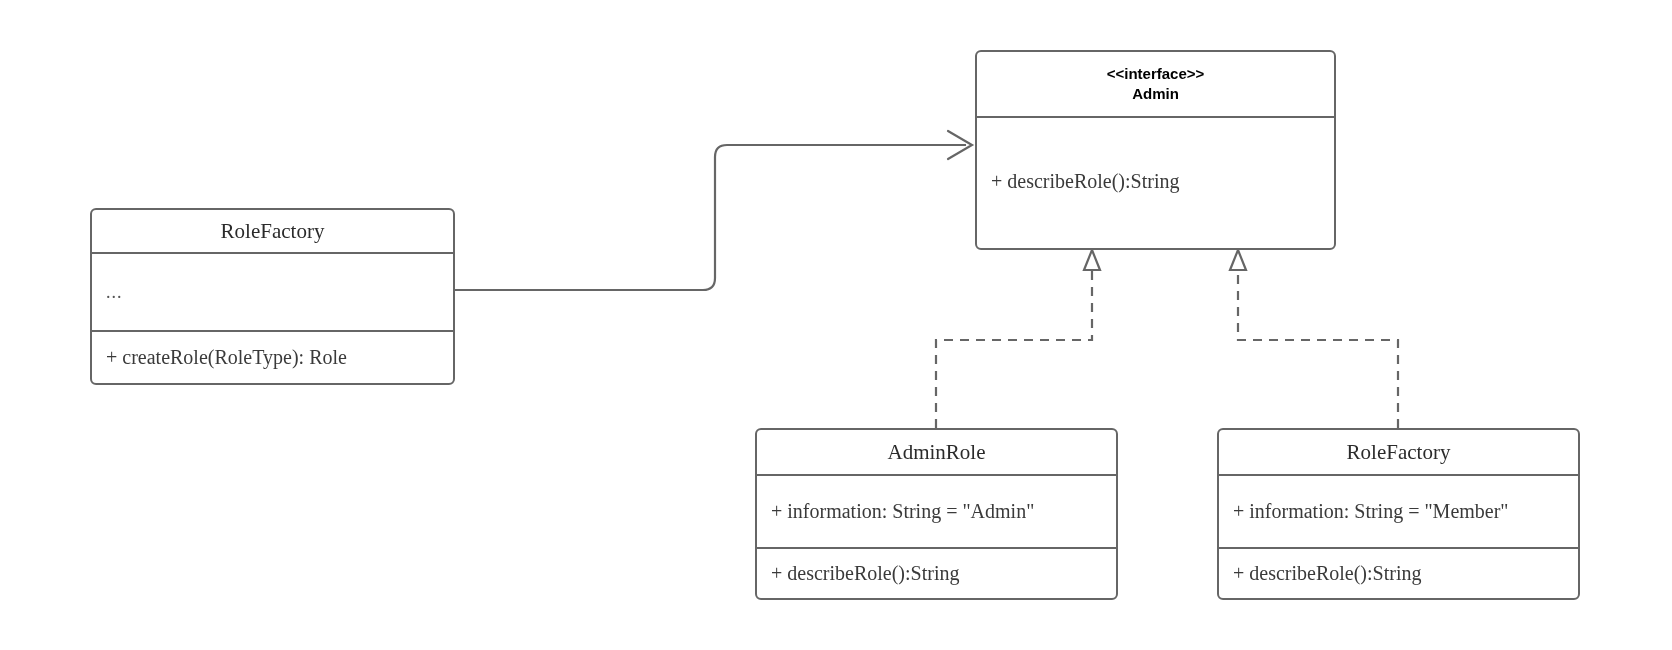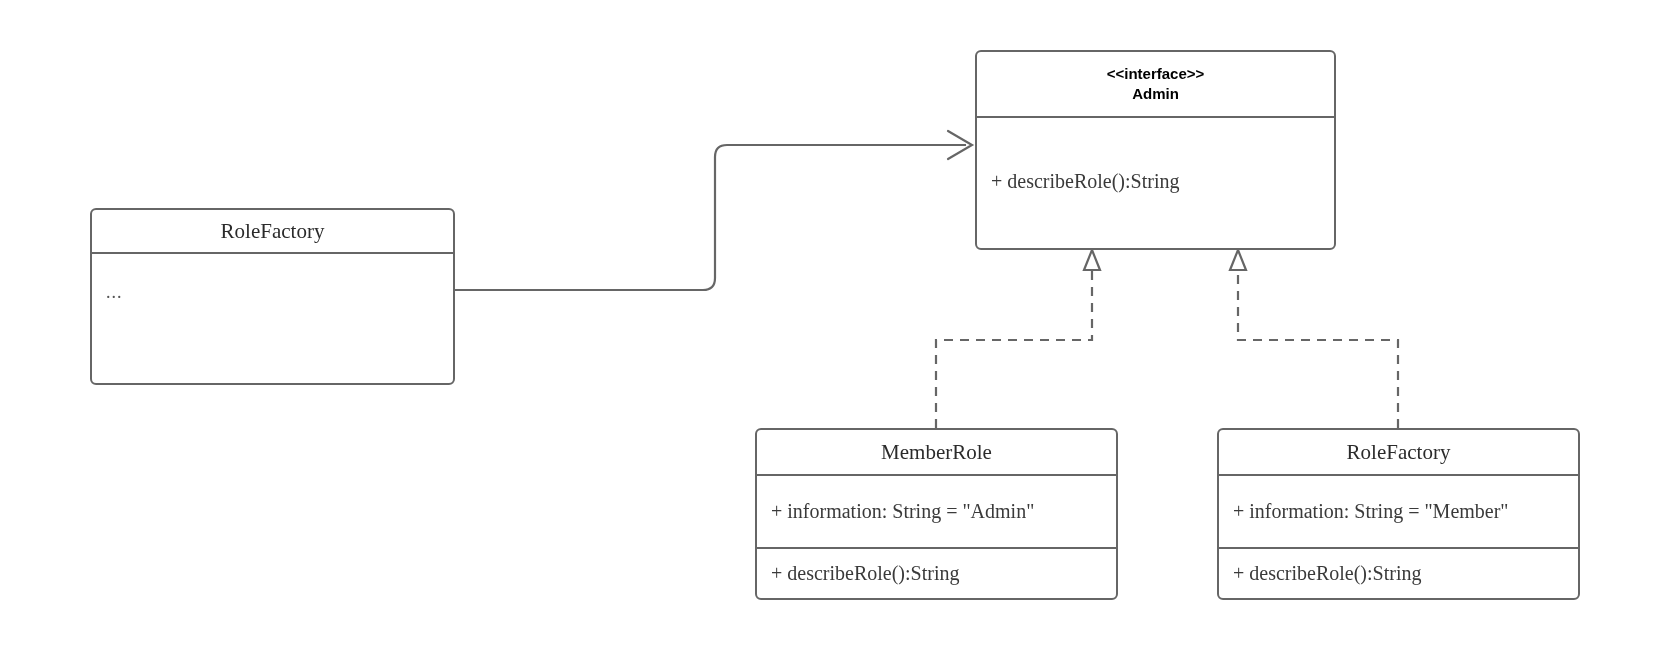--- a/index.html
+++ b/index.html
@@ -113,35 +113,38 @@
     </g>
   </svg>
 
   <div class="uml-class" id="node-rolefactory">
     <div class="compartment c-title class-title">
       <span>RoleFactory</span>
     </div>
     <div class="compartment c-attrs divider-top">
       <span class="member-row ellipsis">...</span>
     </div>
+    <div class="compartment c-ops divider-top">
+      <span class="member-row">+ createRole(RoleType): Role</span>
+    </div>
   </div>
 
   <div class="uml-class" id="node-role">
     <div class="compartment c-title class-title">
       <span class="stereotype-title">&lt;&lt;interface&gt;&gt;</span>
       <span class="stereotype-title">Admin</span>
     </div>
     <div class="compartment c-ops divider-top">
       <span class="member-row">+ describeRole():String</span>
     </div>
   </div>
 
   <div class="uml-class leaf-class" id="node-adminrole">
     <div class="compartment c-title class-title">
-      <span>MemberRole</span>
+      <span>AdminRole</span>
     </div>
     <div class="compartment c-attrs divider-top">
       <span class="member-row">+ information: String = "Admin"</span>
     </div>
     <div class="compartment c-ops divider-top">
       <span class="member-row">+ describeRole():String</span>
     </div>
   </div>
 
   <div class="uml-class leaf-class" id="node-memberrole">

